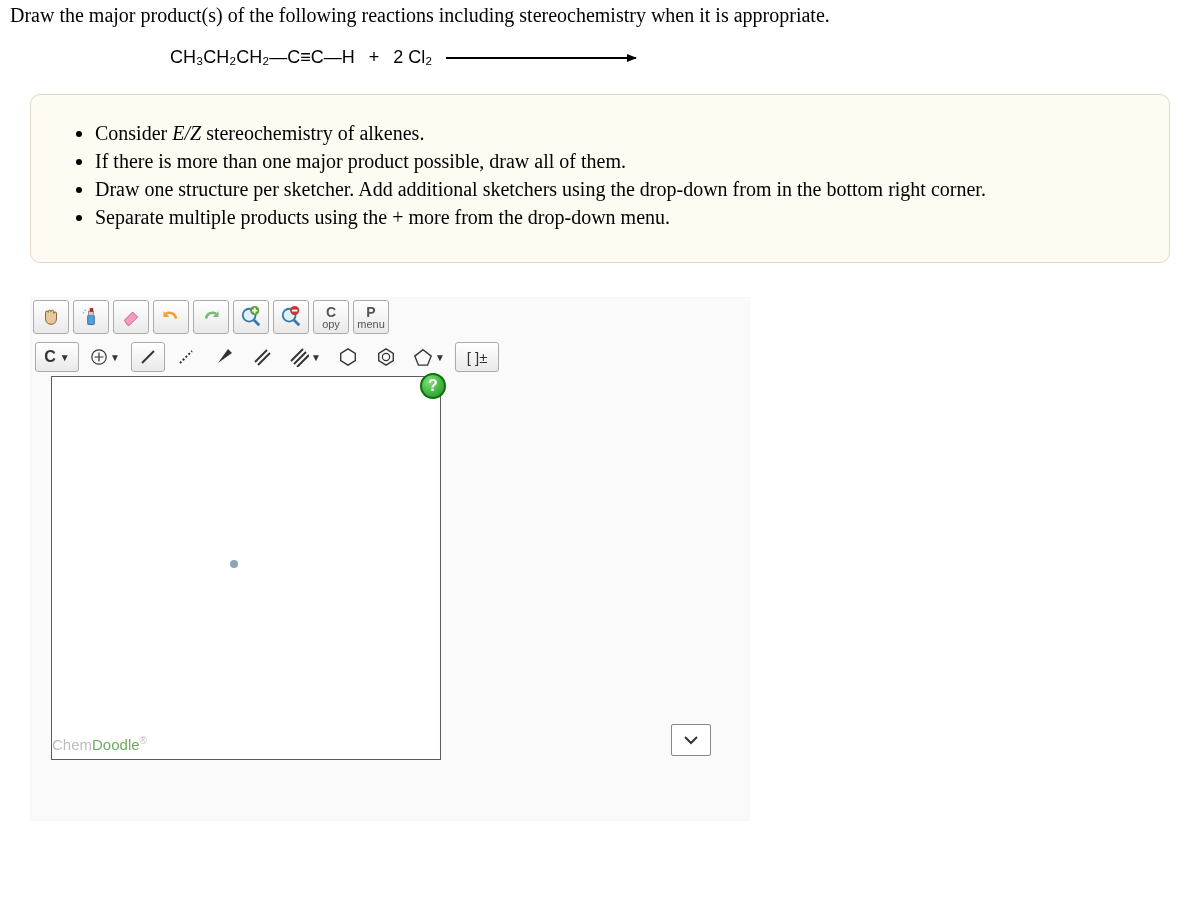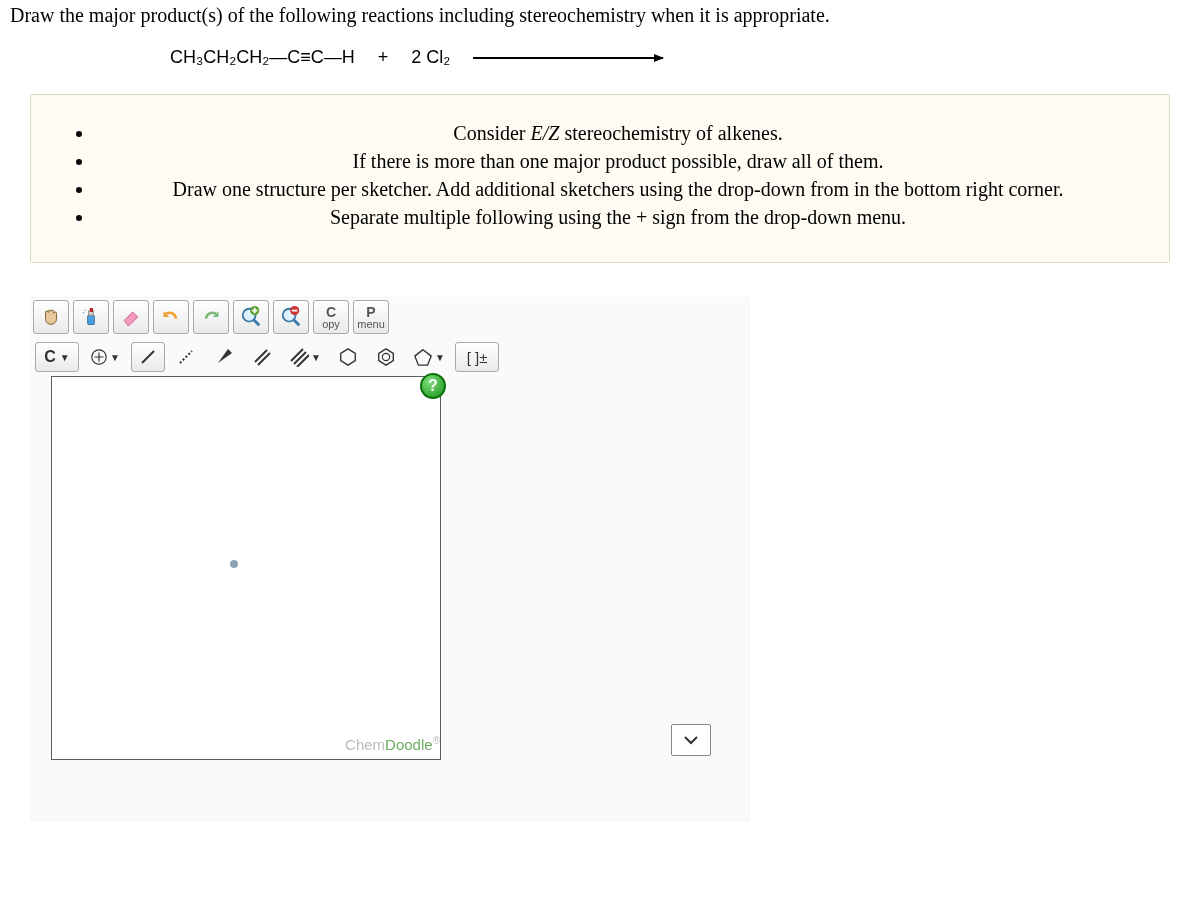--- a/index.html
+++ b/index.html
@@ -11,45 +11,44 @@
       padding: 4px 10px;
       width: 1200px;
     }
     .question-text { margin-bottom: 20px; }
     .reaction {
       font-family: Arial, Helvetica, sans-serif;
       font-size: 18px;
       margin: 8px 0 18px 160px;
       display: flex;
       align-items: center;
-      gap: 23px;
+      gap: 14px;
     }
     .arrow {
       display: inline-block;
       width: 190px;
       height: 2px;
       background: #000;
       position: relative;
     }
     .arrow::after {
       content: "";
       position: absolute;
       right: -1px;
       top: -3px;
       border-left: 10px solid #000;
       border-top: 4px solid transparent;
       border-bottom: 4px solid transparent;
     }
     .instructions {
       border: 1px solid #e0d9c8;
       background: #fdfbf2;
-      border-radius: 2px;
+      border-radius: 10px;
       padding: 24px 28px 30px 28px;
       margin: 26px 20px 34px 20px;
-      text-align: center;
     }
     .instructions ul { list-style: disc; padding-left: 36px; }
     .instructions li { line-height: 1.35; margin: 1px 0; }
     .em { font-style: italic; }
 
     .sketch-wrap {
       background: #fafafa;
       border: 1px solid #f6f6f6;
       padding: 0 0 28px 0;
       margin-left: 20px;
@@ -107,21 +106,21 @@
       border-radius:50%;
       background: radial-gradient(circle at 35% 30%, #7de07a, #1a8f1a);
       border: 2px solid #0a720a;
       color:#fff; font-weight:bold;
       display:flex; align-items:center; justify-content:center;
       font-family: Arial; font-size:16px;
       cursor:pointer;
     }
     .watermark {
       position:absolute; bottom:6px; width:100%;
-      text-align:right; font-family: Arial, sans-serif;
+      text-align:left; font-family: Arial, sans-serif;
       font-size:15px; color:#bdbdbd;
     }
     .watermark .green { color:#6cae60; }
     .watermark sup { font-size:10px; }
     .add-structure {
       width: 40px; height: 32px;
       border: 1px solid #888;
       background: #fff;
       border-radius: 2px;
       display:flex; align-items:center; justify-content:center;
@@ -140,21 +139,21 @@
   <span>+</span>
   <span>2 Cl₂</span>
   <span class="arrow"></span>
 </div>
 
 <div class="instructions">
   <ul>
     <li><span>Consider <span class="em">E/Z</span> stereochemistry of alkenes.</span></li>
     <li>If there is more than one major product possible, draw all of them.</li>
     <li>Draw one structure per sketcher. Add additional sketchers using the drop-down from in the bottom right corner.</li>
-    <li>Separate multiple following using the + sign from the drop-down menu.</li>
+    <li>Separate multiple products using the + more from the drop-down menu.</li>
   </ul>
 </div>
 
 <div class="sketch-wrap">
 
   <div class="toolbar">
     <div class="btn">
       <svg width="22" height="22" viewBox="0 0 24 24">
         <path fill="#e8c79b" stroke="#7a5c2f" stroke-width="1" d="M6 12 V7 a1.5 1.5 0 0 1 3 0 V6 a1.5 1.5 0 0 1 3 0 V6 a1.5 1.5 0 0 1 3 0 V8 a1.5 1.5 0 0 1 3 0 v6 c0 4 -3 6 -6 6 s-6 -2 -6 -6 z"></path>
       </svg>

